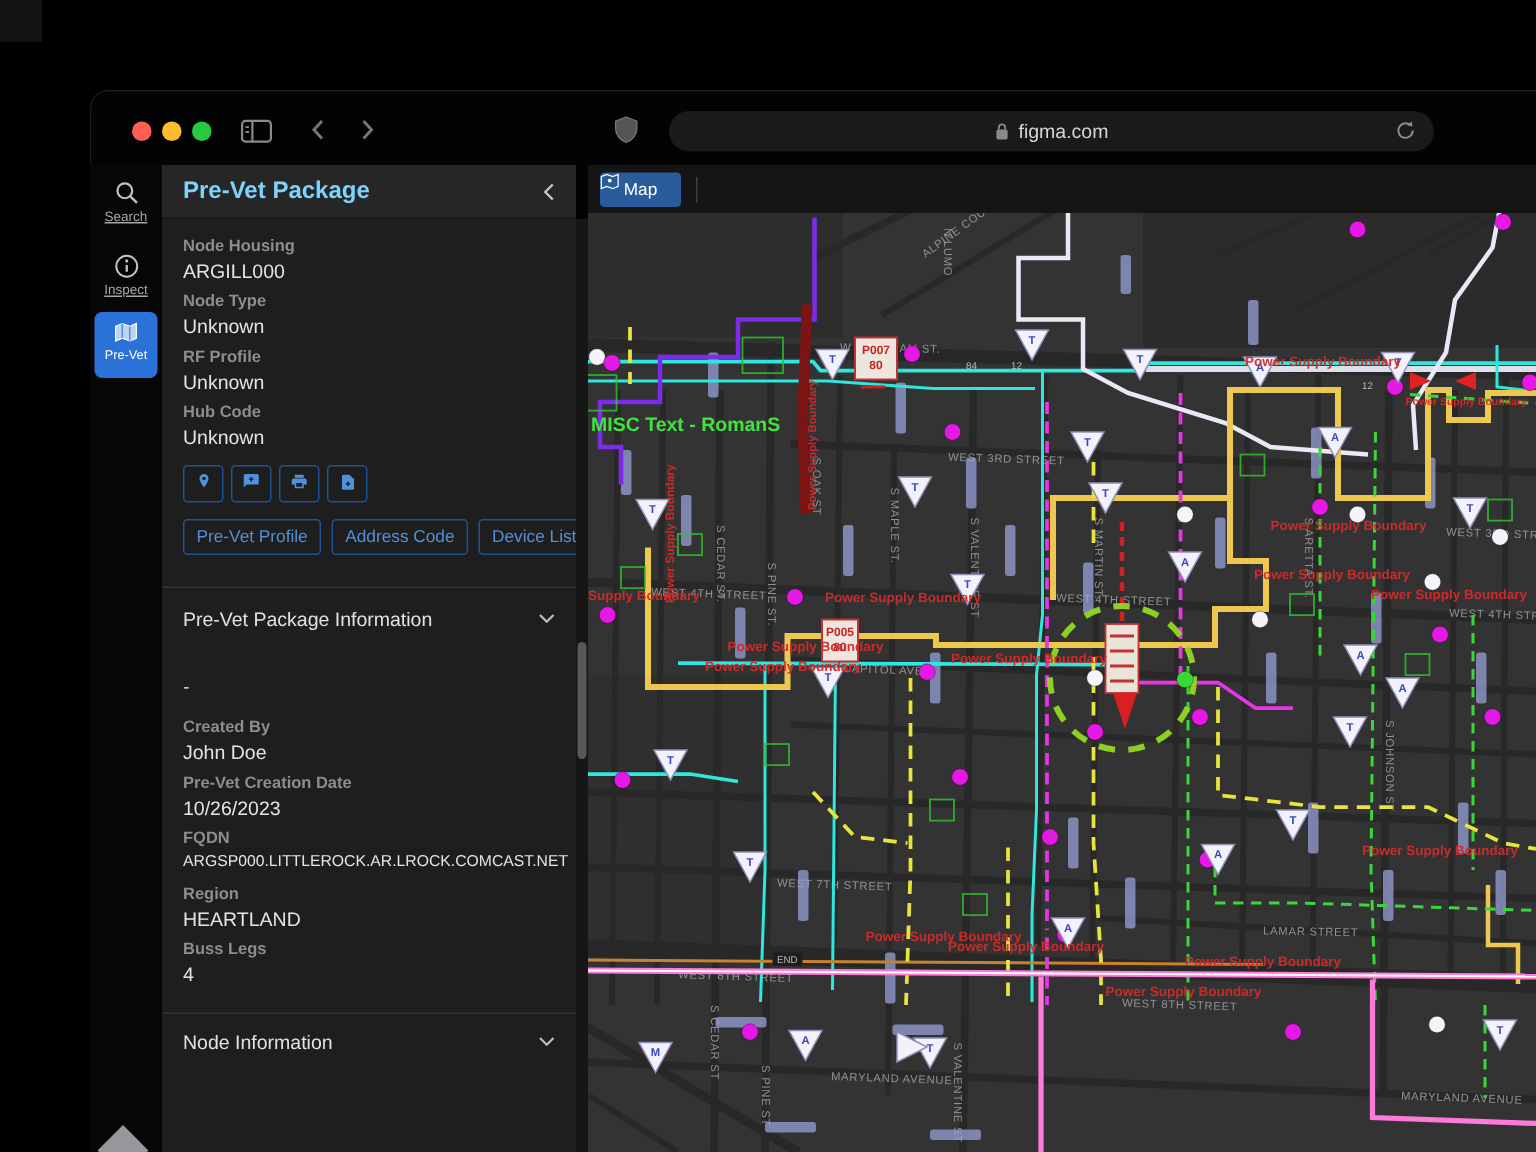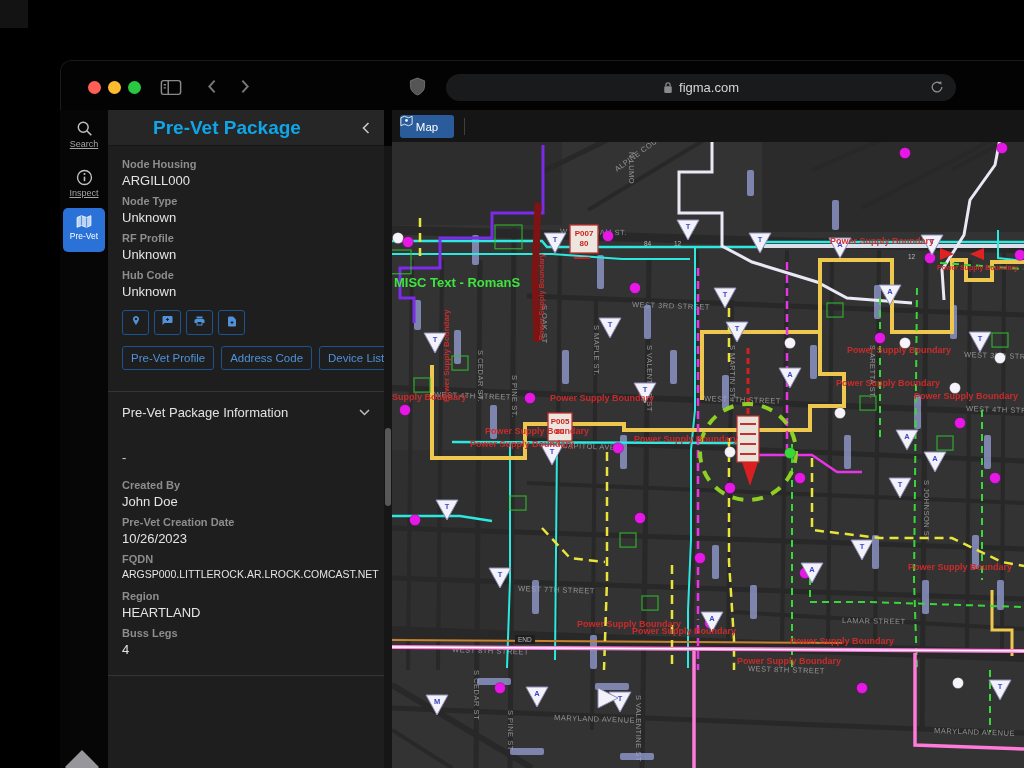--- a/index.html
+++ b/index.html
@@ -21,21 +21,21 @@
   #rail { left:60px; top:110px; width:48px; height:658px; background:#060606; }
   .rail-item { position:relative; width:48px; text-align:center; color:#a6a6a6; font-size:9px; padding-top:4px;text-decoration:underline; }
   .rail-item svg { display:block; margin:6px auto 2px; }
   #prevet-tile { margin:10px 3px 0; width:42px; height:44px; background:#2a72d8; border-radius:5px;
     color:#fff; font-size:8.5px; text-align:center; padding-top:4px; }
   #prevet-tile svg { display:block; margin:2px auto 2px; }
   
   #panel { left:108px; top:110px; width:276px; height:658px; background:#1e1e1e; overflow:hidden; }
   #panel-header { height:36px; background:#262626; border-bottom:1px solid #161616;
     display:flex; align-items:center; justify-content:space-between; padding:0 14px; }
-  #panel-header .title { color:#0ea5e9; font-size:19px; font-weight:bold;margin-left:31px; }
+  #panel-header .title { color:#7dd3fc; font-size:16px; font-weight:bold; }
   #panel-body { padding:12px 14px 0; }
   .field { margin-bottom:6px; }
   .field .lbl { color:#8d8d8d; font-size:11px; font-weight:bold; margin-bottom:3px; }
   .field .val { color:#e4e4e4; font-size:13px; min-height:16px; }
   .field .val.small { font-size:10.5px; }
   #iconbtn-row { display:flex; gap:5px; margin-top:10px; }
   .icon-btn { width:27px; height:25px; border:1px solid #1d5391; border-radius:3px; background:transparent;
     display:flex; align-items:center; justify-content:center; }
   #actionbtn-row { display:flex; gap:7px; margin-top:11px; }
   .action-btn { border:1px solid #1d5391; border-radius:3px; background:transparent; color:#4f92d9;
@@ -214,20 +214,26 @@
           <div class="field">
             <div class="lbl">Region</div>
             <div class="val">HEARTLAND</div>
           </div>
           <div class="field">
             <div class="lbl">Buss Legs</div>
             <div class="val">4</div>
           </div>
         </div>
       <div class="divider" style="margin-top:17px"></div>
+      <div class="section-row" style="padding-top:11px">
+        <span class="stitle">Node Information</span>
+        <svg width="11" height="7" viewBox="0 0 11 7">
+            <polyline points="1,1 5.5,5.5 10,1" fill="none" stroke="#bdbdbd" stroke-width="1.5"></polyline>
+          </svg>
+      </div>
     </div>
   </div>
 
   <div id="scrollbar" class="abs">
     <div id="scroll-thumb"></div>
   </div>
 
   <div id="map" class="abs">
     <svg id="map-svg" width="632" height="658" viewBox="0 0 632 658">
         <rect x="0" y="0" width="632" height="658" fill="#333333"></rect>

